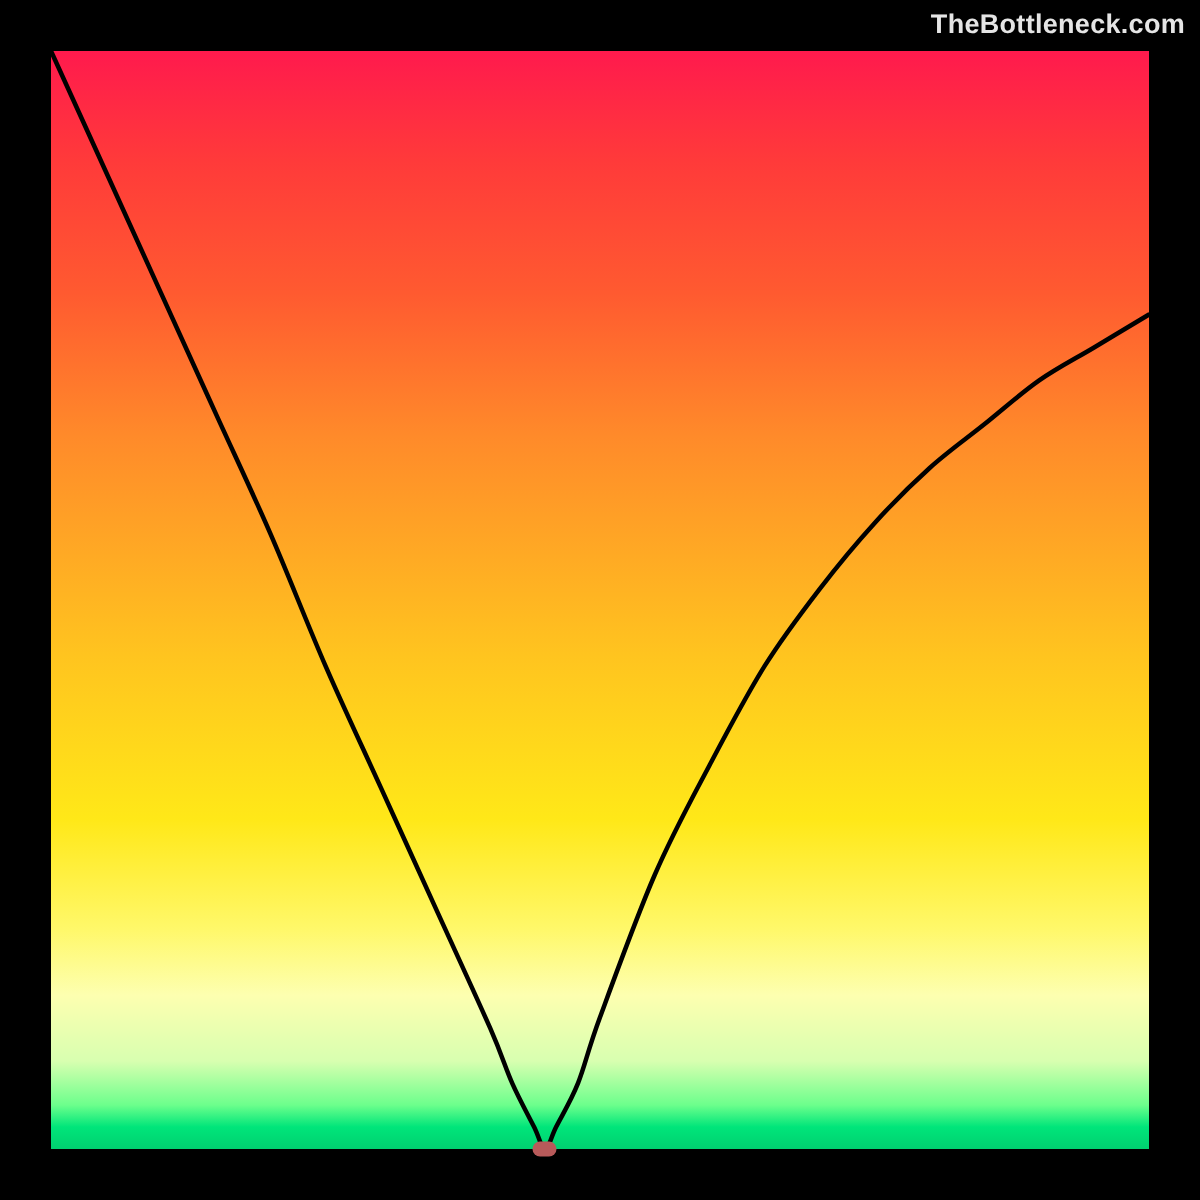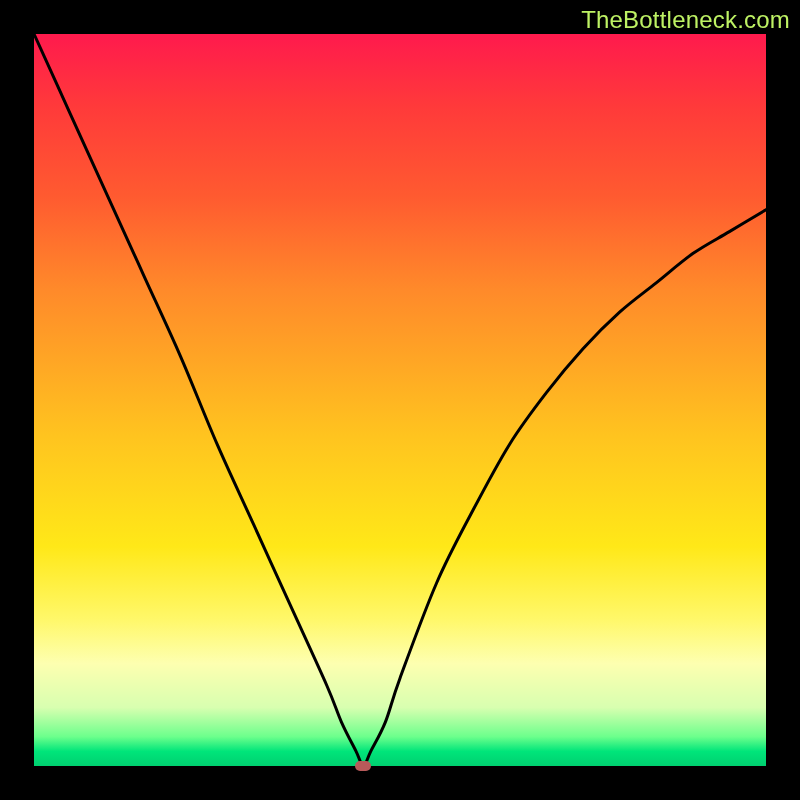--- a/index.html
+++ b/index.html
@@ -36,23 +36,23 @@
       #fdffb0 86%,
       #d8ffb0 92%,
       #6cff8c 96%,
       #00e57a 98%,
       #00d070 100%);
   }
   .watermark {
     position: absolute;
     top: 6px;
     right: 10px;
-    color: #bef264;
-    font-size: 24px;
-    font-weight: 400;
+    color: #e5e5e5;
+    font-size: 18px;
+    font-weight: 700;
     letter-spacing: 0.2px;
     user-select: none;
   }
   svg.curve {
     position: absolute;
     left: 0;
     top: 0;
     width: 732px;
     height: 732px;
   }

